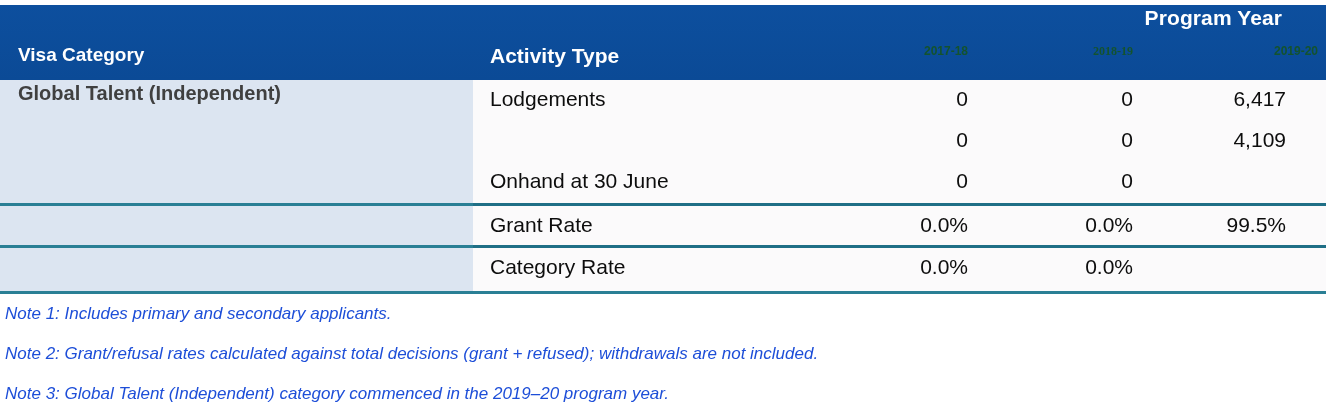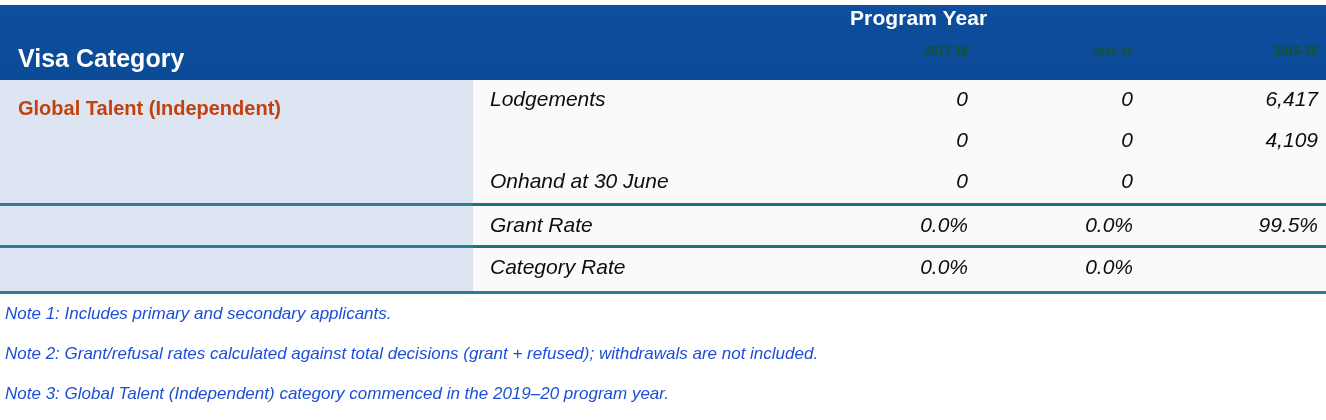--- a/index.html
+++ b/index.html
@@ -34,33 +34,33 @@
     position: absolute;
     inset: 0;
     background: linear-gradient(180deg, #0d4f9e 0%, #0b4a96 100%);
   }
 
   .program-year {
     position: absolute;
     left: 850px;
     top: 6px;
     width: 432px;
-    text-align: left;
+    text-align: right;
     color: #ffffff;
     font-size: 21px;
     font-weight: bold;
     letter-spacing: 0.1px;
   }
 
   .hdr-visa {
     position: absolute;
     left: 18px;
     top: 44px;
     color: #ffffff;
-    font-size: 25px;
+    font-size: 19px;
     font-weight: bold;
   }
   .hdr-activity {
     position: absolute;
     left: 490px;
     top: 44px;
     color: #ffffff;
     font-size: 21px;
     font-weight: bold;
   }
@@ -81,24 +81,24 @@
     position: absolute;
     left: 0;
     top: 80px;
     width: 473px;
     height: 211px;
     background: #dce5f1;
   }
   .cat-label {
     position: absolute;
     left: 18px;
-    top: 17px;
+    top: 2px;
     font-size: 20px;
     font-weight: bold;
-    color: #c2410c;
+    color: #404040;
     white-space: nowrap;
     text-align: center;
   }
   .cat-rule {
     position: absolute;
     left: 0;
     width: 473px;
     height: 3px;
     background: #2a7f95;
   }
@@ -113,21 +113,20 @@
     width: 853px;
     height: 211px;
     background: #fbfafb;
   }
 
   .drow {
     position: absolute;
     left: 0;
     width: 853px;
     height: 41px;
-    font-style: italic;
   }
   .drow.n0 { top: 0px; }
   .drow.n1 { top: 41px; }
   .drow.n2 { top: 82px; }
   .drow.n3 { top: 126px; }
   .drow.n4 { top: 168px; }
 
   .activity {
     position: absolute;
     left: 17px;
@@ -138,21 +137,21 @@
   }
   .val {
     position: absolute;
     top: 7px;
     font-size: 21px;
     color: #0d0d0d;
     text-align: right;
   }
   .v0 { left: 315px; width: 180px; }
   .v1 { left: 480px; width: 180px; }
-  .v2 { left: 665px; width: 180px; }
+  .v2 { left: 633px; width: 180px; }
 
   .data-rule {
     position: absolute;
     left: 0;
     width: 853px;
     height: 3px;
     background: #1f6f86;
   }
   .data-rule.r1 { top: 123px; }
   .data-rule.r2 { top: 165px; }
@@ -191,20 +190,21 @@
 <div class="table-wrap">
 
   <div class="header-band">
     <div class="band-inner"></div>
   </div>
 
   <div class="program-year">Program Year</div>
 
   <div class="hdr-visa">Visa Category</div>
 
+  <div class="hdr-activity">Activity Type</div>
 
   <div class="hdr-year hdr-y0">2017-18</div>
   <div class="hdr-year hdr-y1">2018-19</div>
   <div class="hdr-year hdr-y2">2019-20</div>
 
   <div class="cat-col">
     <div class="cat-label">Global Talent (Independent)</div>
     <div class="cat-rule r1"></div>
     <div class="cat-rule r2"></div>
   </div>

